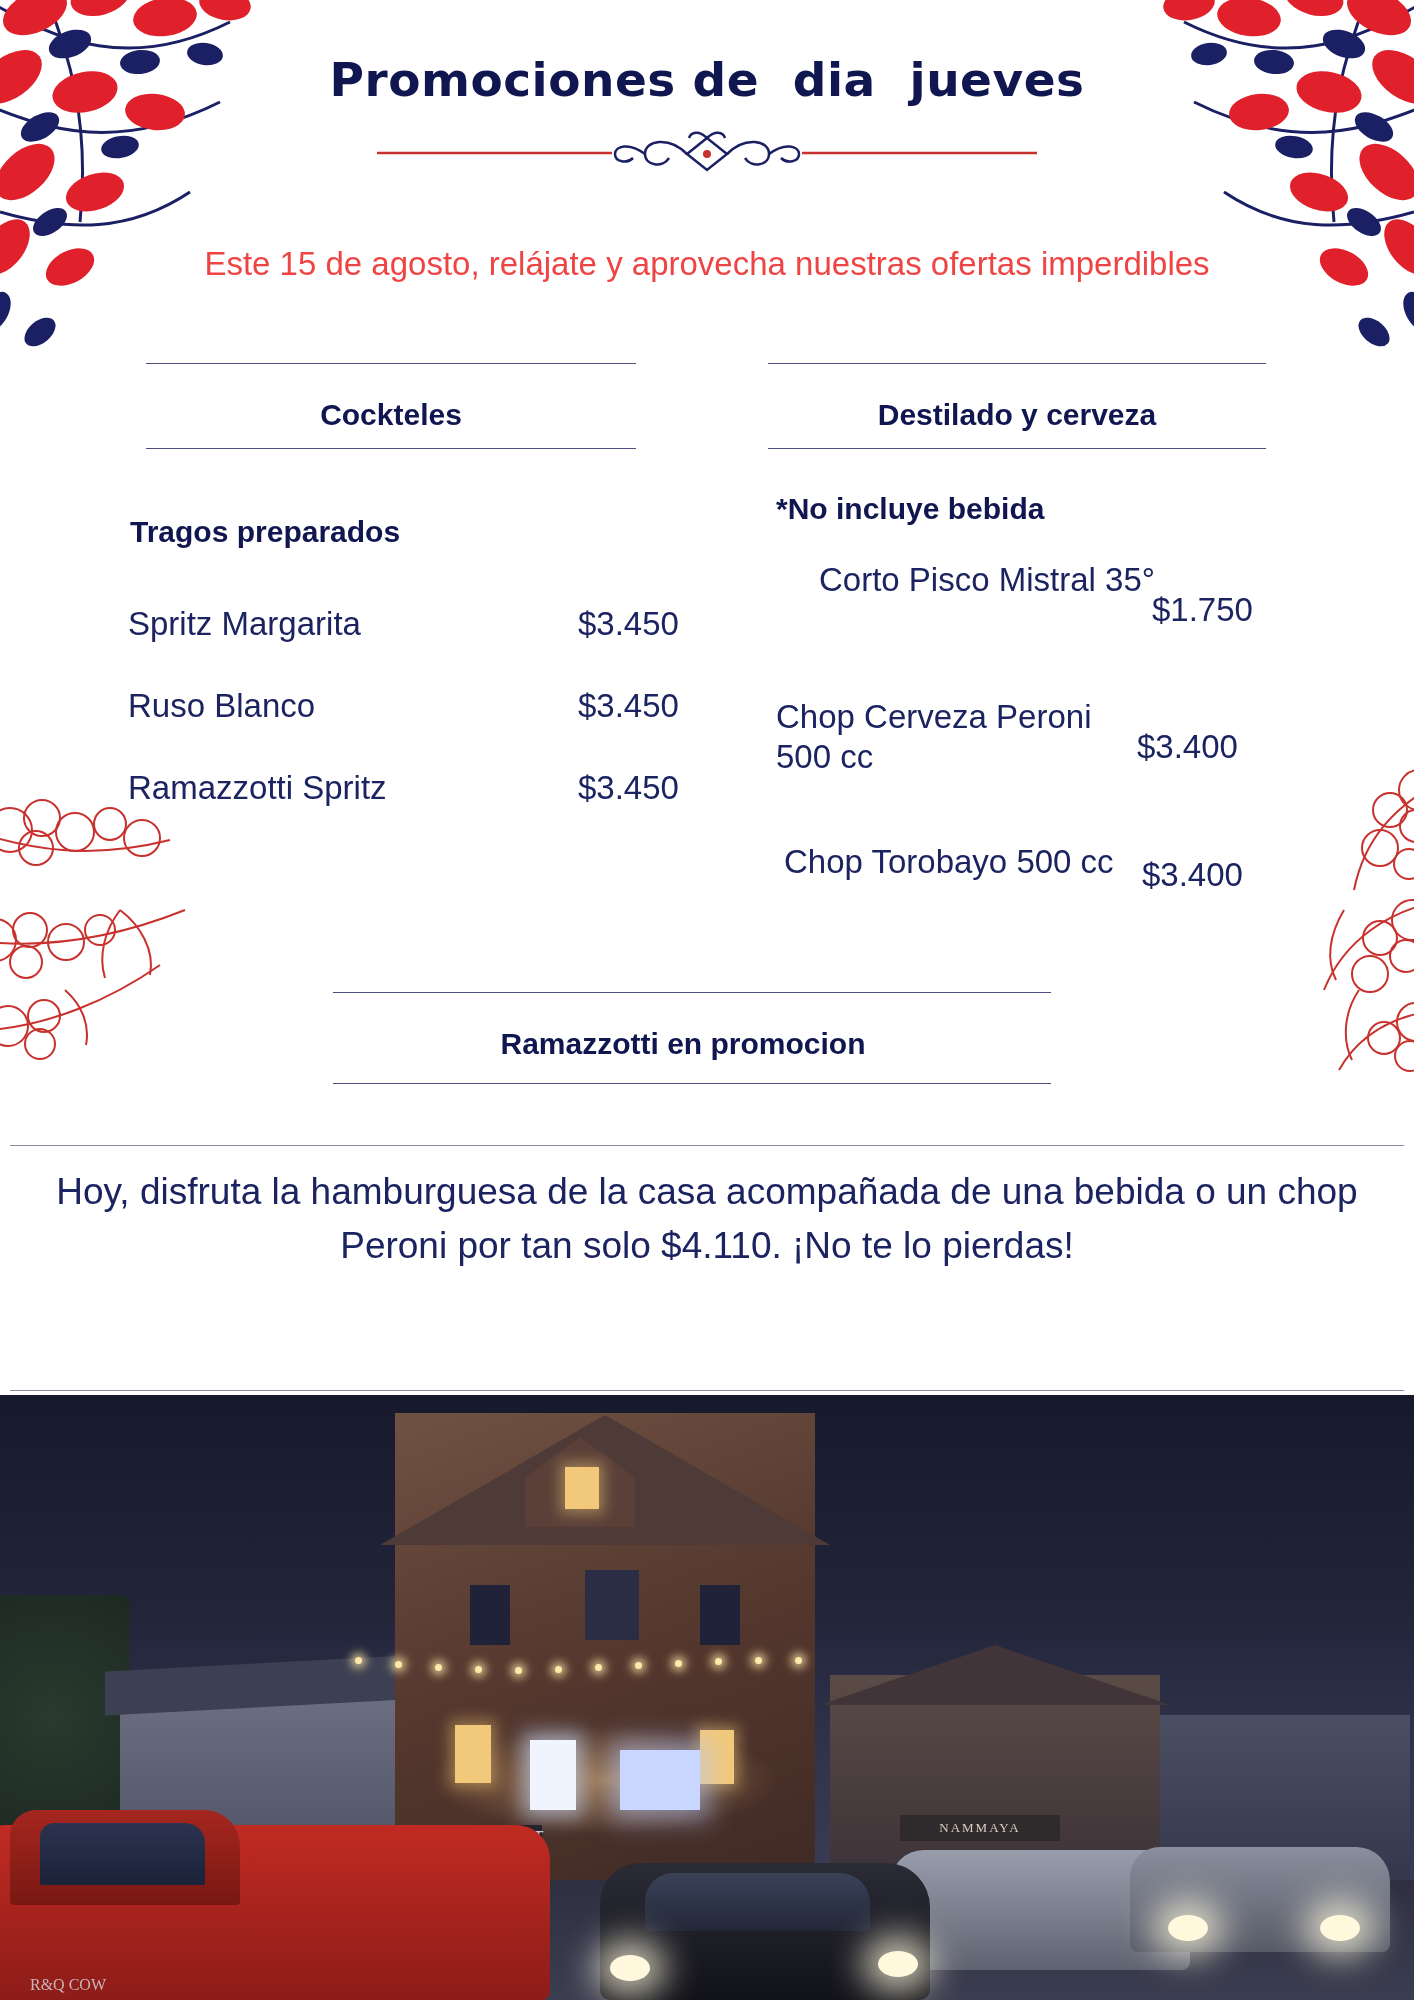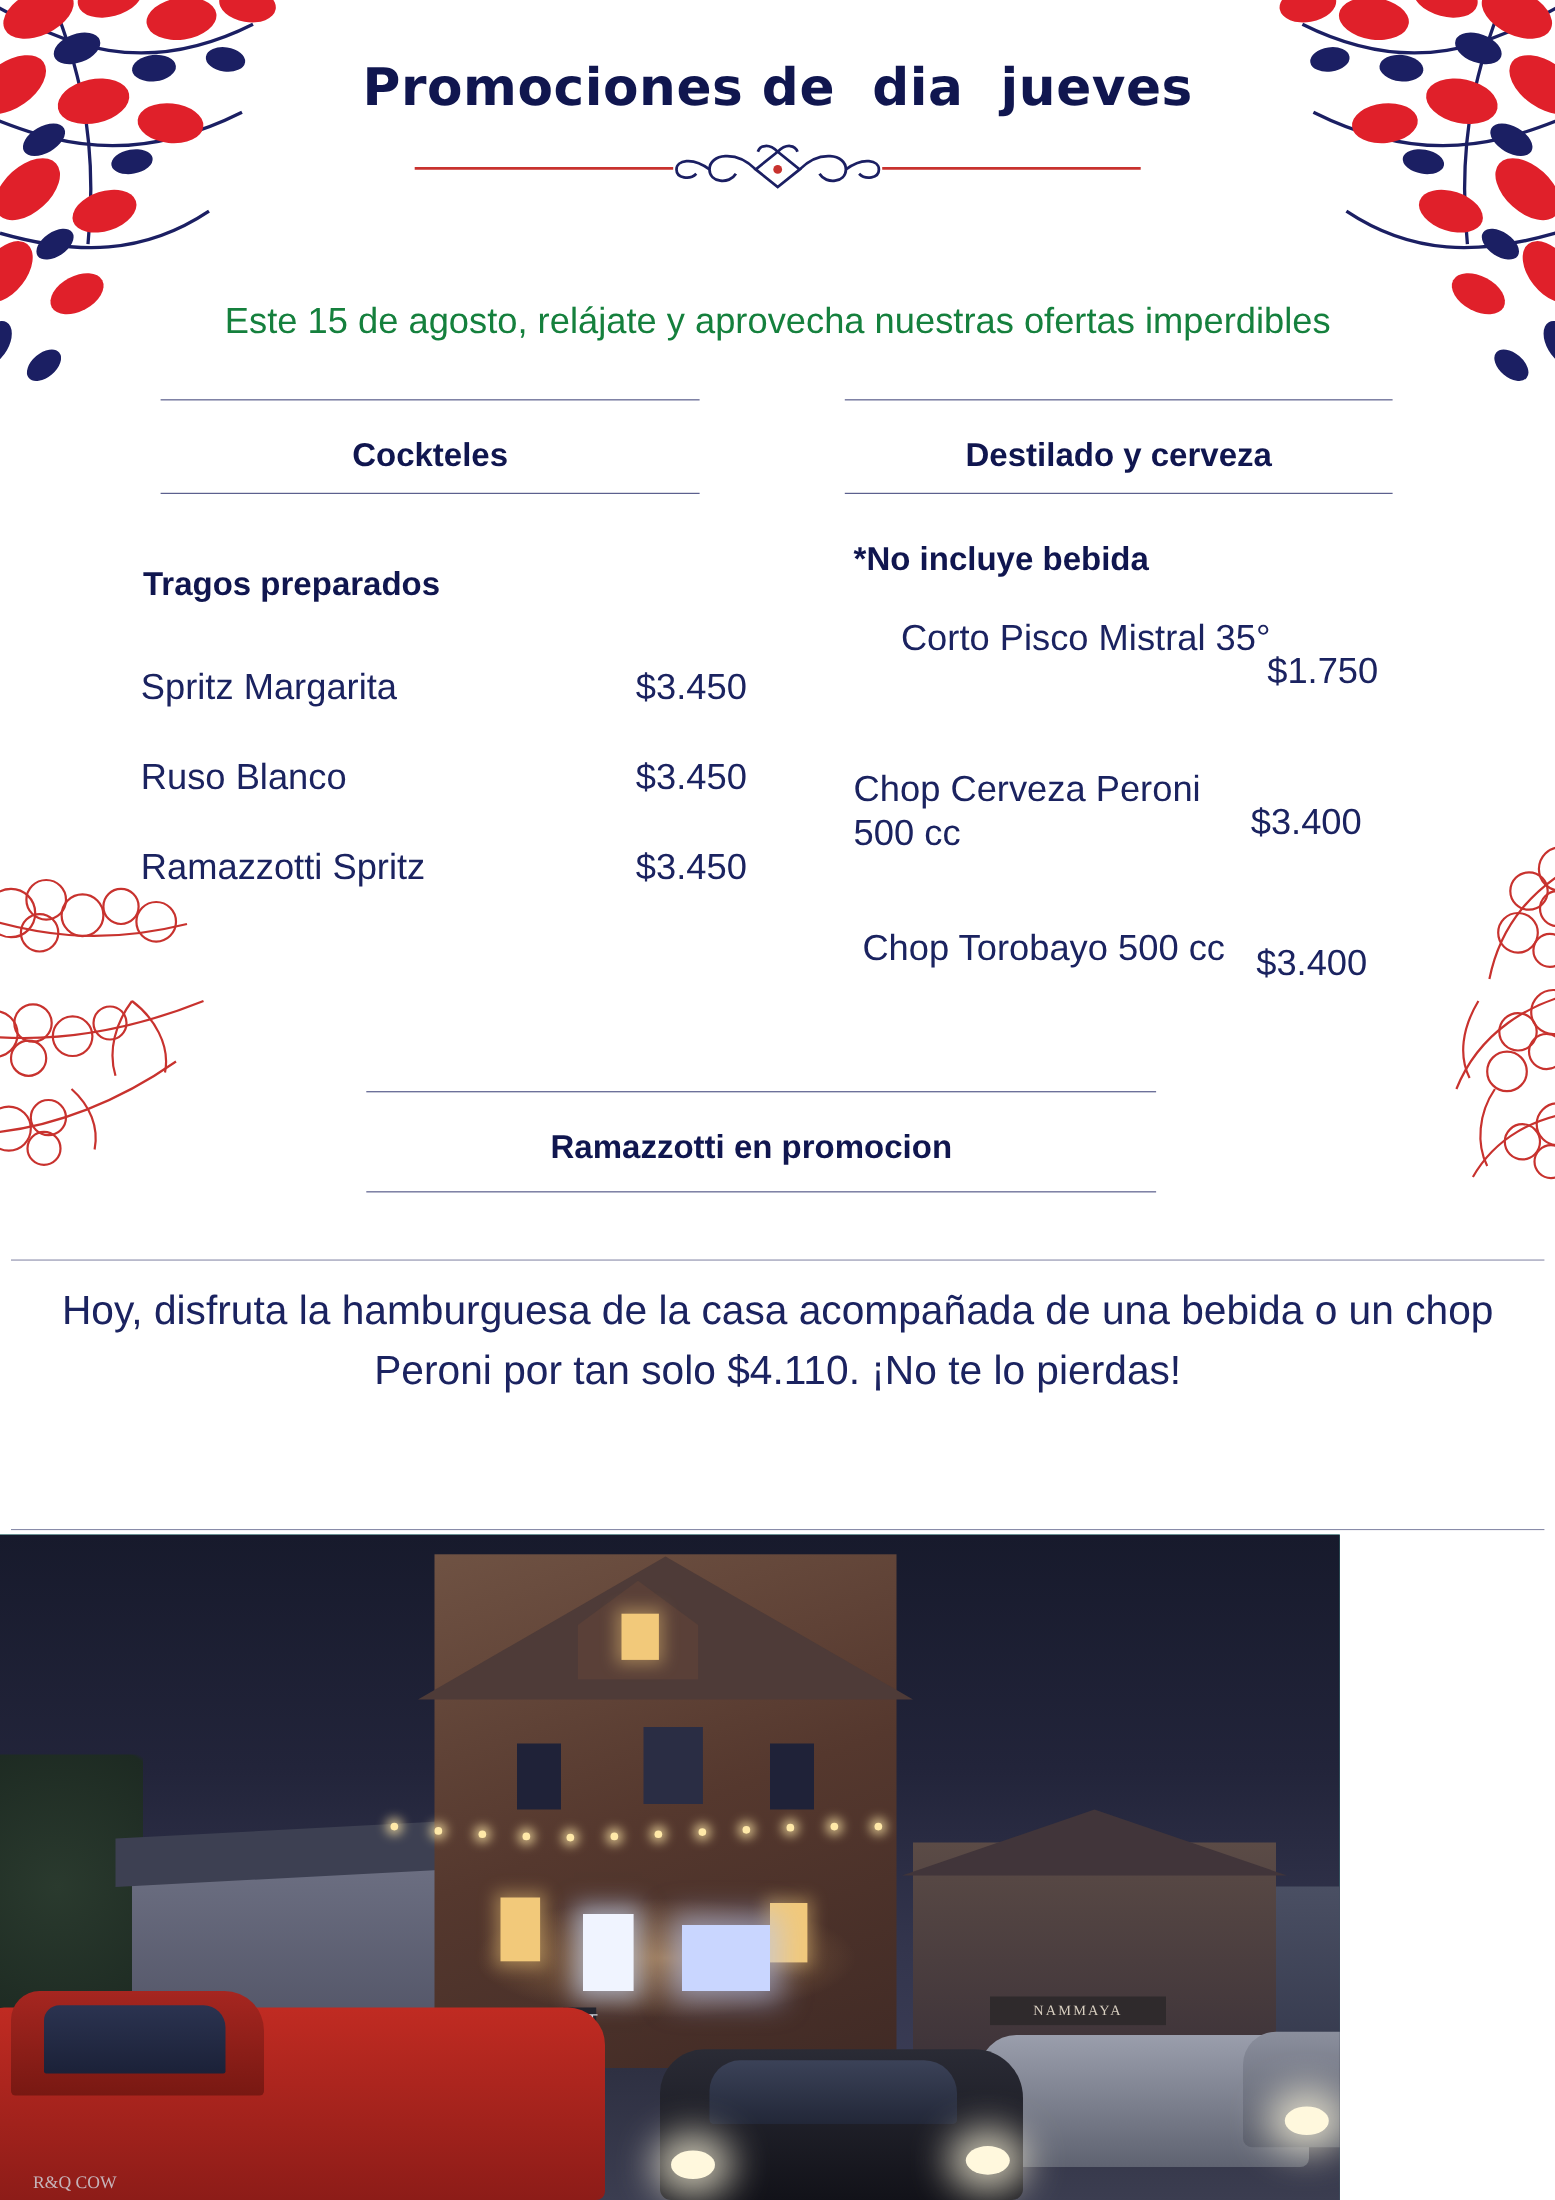--- a/index.html
+++ b/index.html
@@ -56,22 +56,21 @@
   }
 
   .subtitle {
     position: absolute;
     top: 242px;
     left: 140px;
     width: 1134px;
     text-align: center;
     font-size: 33px;
     line-height: 1.32;
-    color: #15803d;
-    margin-top: 28px;
+    color: #ef4444;
   }
 
   
   .col-head {
     position: absolute;
     text-align: center;
     font-size: 30px;
     font-weight: bold;
     color: #10164f;
   }
@@ -132,24 +131,24 @@
     font-size: 37px;
     line-height: 1.45;
     color: #1b2360;
   }
 
   
   .photo {
     position: absolute;
     left: 0;
     top: 1395px;
-    width: 1218px;
+    width: 1414px;
     height: 605px;
     overflow: hidden;
-    background: #0f766e;
+    background: #b91c1c;
   }
   .sky {
     position: absolute; inset: 0;
     background: linear-gradient(#171a2c 0%, #22243a 35%, #33354d 62%, #41435c 100%);
   }
   .road {
     position: absolute; left: 0; bottom: 0; width: 100%; height: 120px;
     background: linear-gradient(#2e3042, #3b3d50);
   }
   .bldg-main {

